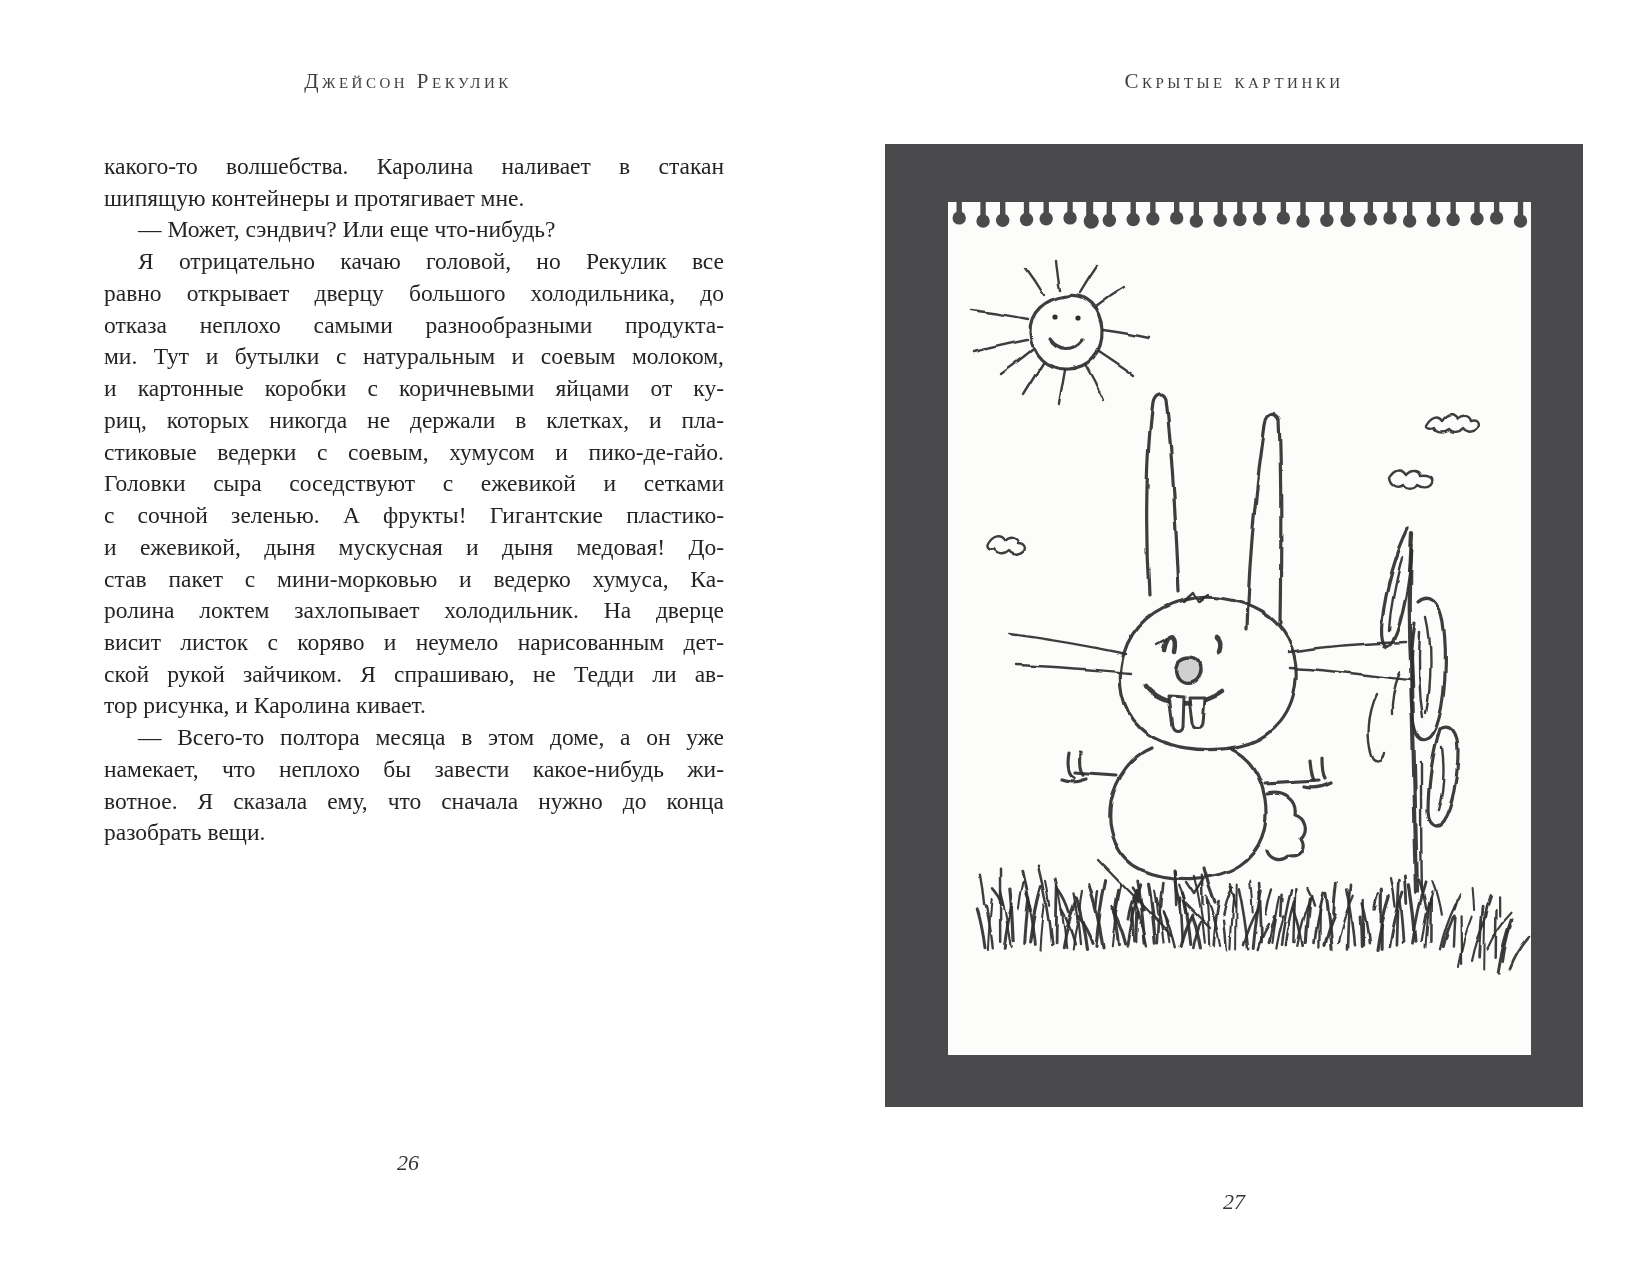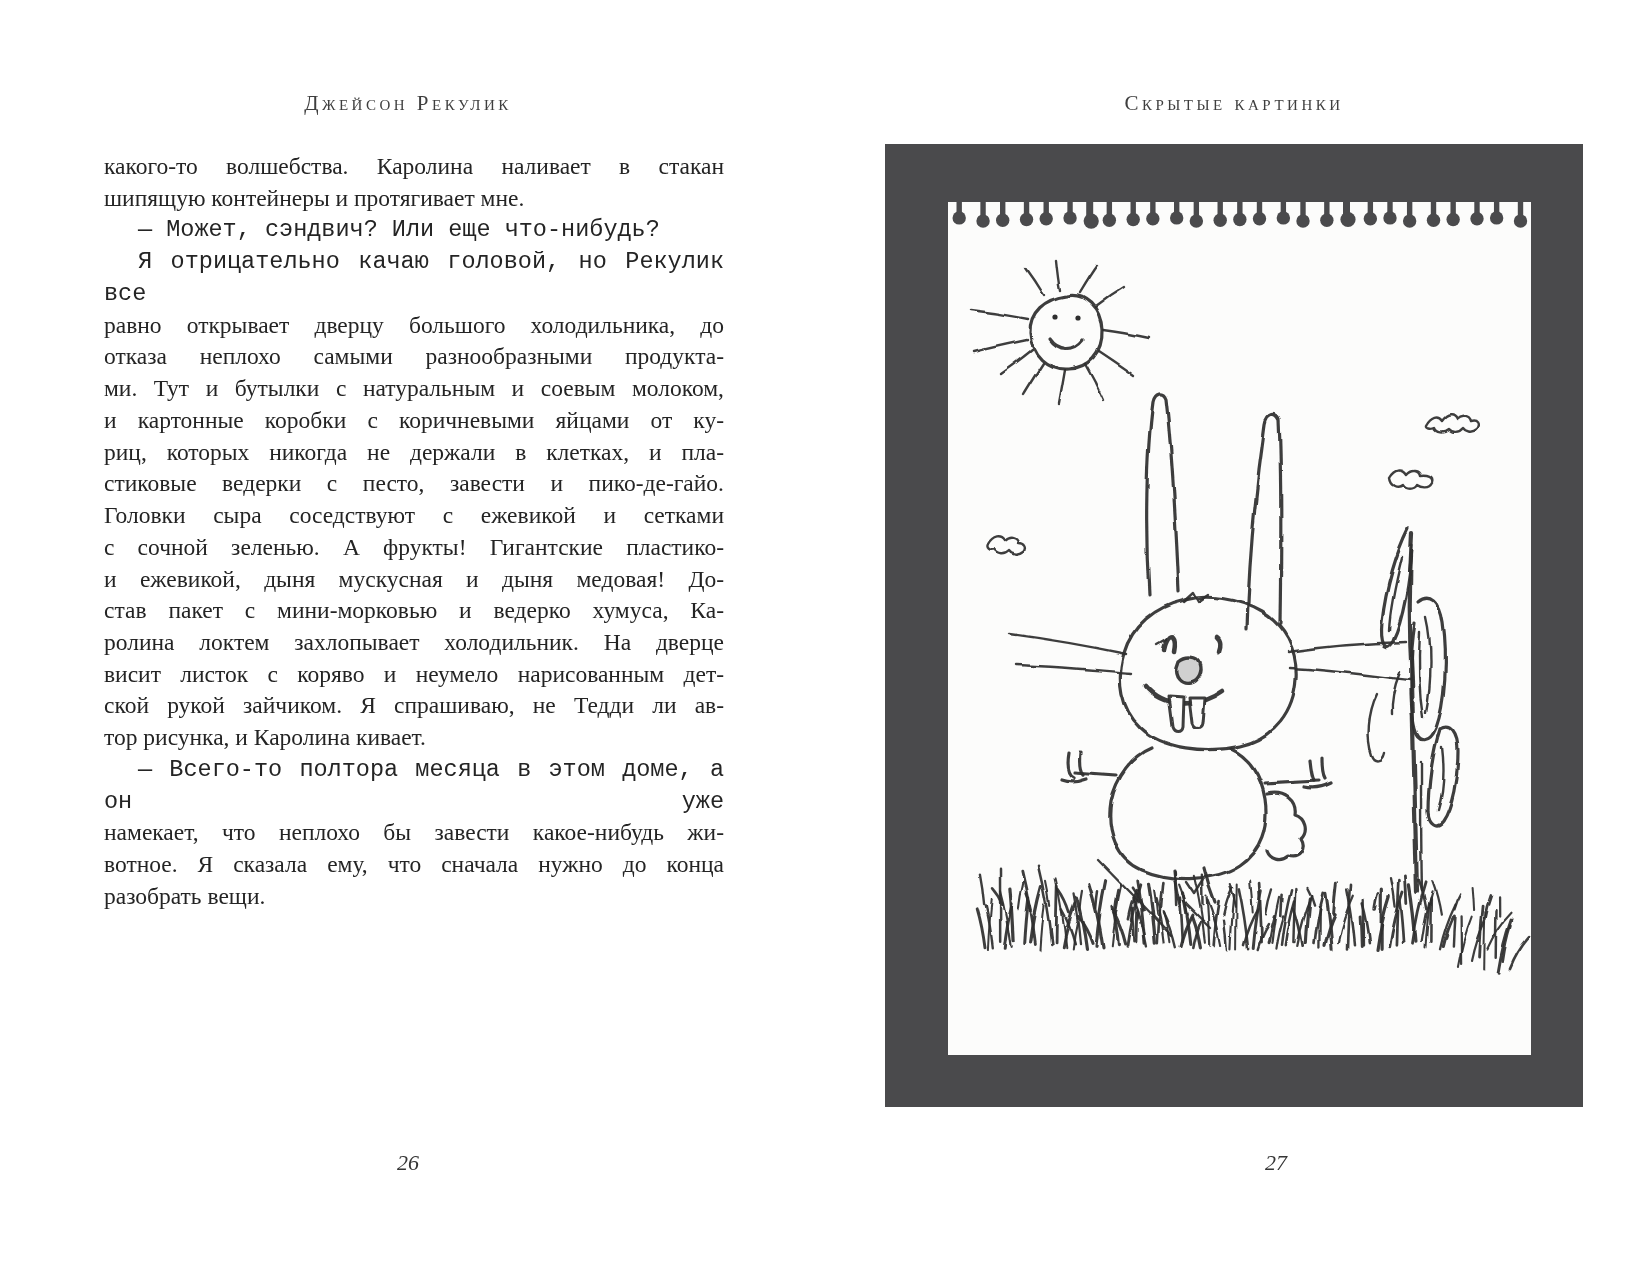--- a/index.html
+++ b/index.html
@@ -3,42 +3,42 @@
 <meta charset="utf-8">
 <style>
   html,body { margin:0; padding:0; }
   body {
     width:1643px; height:1285px; position:relative;
     background:#ffffff; overflow:hidden;
     font-family:"Liberation Serif", serif;
     color:var(--text,#242424);
   }
   .running-head {
-    position:absolute; top:91px; text-align:center;
+    position:absolute; top:69px; text-align:center;
     font-variant:small-caps; letter-spacing:3.5px;
     font-size:21px; color:#3e3e3e; white-space:nowrap;
   }
   #head-left  { left:92px;  width:632px; }
   #head-right { left:885px; width:698px; }
 
   #text-block {
     position:absolute; left:92px; top:151px; width:632px;
     font-size:23.5px; line-height:31.74px; color:var(--text,#242424);
   }
   .line { text-align:justify;margin-left:12px; }
   .line.j { text-align-last:justify; }
-  .line.ind { text-indent:34px;font-family:Liberation Mono, monospace; }
+  .line.ind { text-indent:34px; }
 
   .pagenum {
     position:absolute; top:1150px; font-size:22px; color:#353535;
     text-align:center;
     font-style:italic;
   }
   #num-left  { left:92px;  width:632px; }
-  #num-right { left:927px; width:698px; }
+  #num-right { left:885px; width:698px;margin-top:39px; }
 
   #frame {
     position:absolute; left:885px; top:144px; width:698px; height:963px;
     background:var(--frame,#4a4a4c);
   }
   #notepad {
     position:absolute; left:63px; top:58px; width:583px; height:853px;
     background:var(--page,#fcfcfb);
   }
   #drawing { position:absolute; left:0; top:0; }
@@ -64,21 +64,21 @@
   <div id="text-block">
       <div class="line j">какого-то волшебства. Каролина наливает в стакан</div>
       <div class="line">шипящую контейнеры и протягивает мне.</div>
       <div class="line ind">— Может, сэндвич? Или еще что-нибудь?</div>
       <div class="line j ind">Я отрицательно качаю головой, но Рекулик все</div>
       <div class="line j">равно открывает дверцу большого холодильника, до</div>
       <div class="line j">отказа неплохо самыми разнообразными продукта-</div>
       <div class="line j">ми. Тут и бутылки с натуральным и соевым молоком,</div>
       <div class="line j">и картонные коробки с коричневыми яйцами от ку-</div>
       <div class="line j">риц, которых никогда не держали в клетках, и пла-</div>
-      <div class="line j">стиковые ведерки с песто, завести и пико-де-гайо.</div>
+      <div class="line j">стиковые ведерки с соевым, хумусом и пико-де-гайо.</div>
       <div class="line j">Головки сыра соседствуют с ежевикой и сетками</div>
       <div class="line j">с сочной зеленью. А фрукты! Гигантские пластико-</div>
       <div class="line j">и ежевикой, дыня мускусная и дыня медовая! До-</div>
       <div class="line j">став пакет с мини-морковью и ведерко хумуса, Ка-</div>
       <div class="line j">ролина локтем захлопывает холодильник. На дверце</div>
       <div class="line j">висит листок с коряво и неумело нарисованным дет-</div>
       <div class="line j">ской рукой зайчиком. Я спрашиваю, не Тедди ли ав-</div>
       <div class="line">тор рисунка, и Каролина кивает.</div>
       <div class="line j ind">— Всего-то полтора месяца в этом доме, а он уже</div>
       <div class="line j">намекает, что неплохо бы завести какое-нибудь жи-</div>

